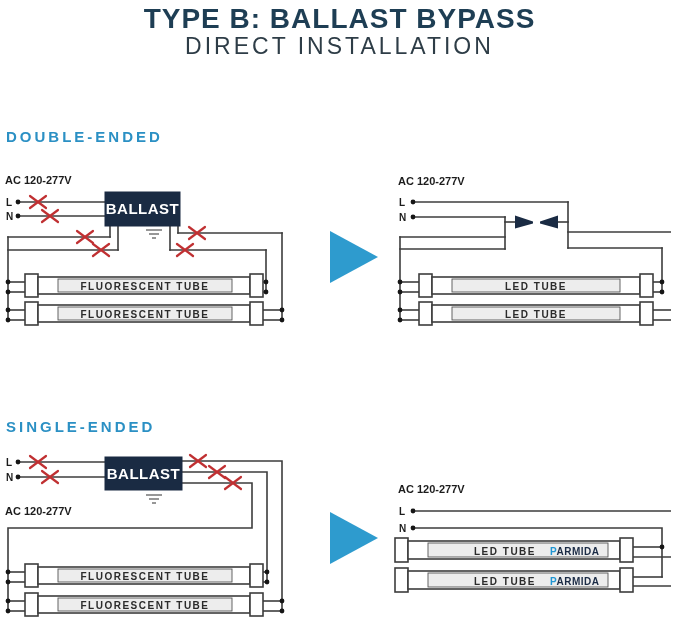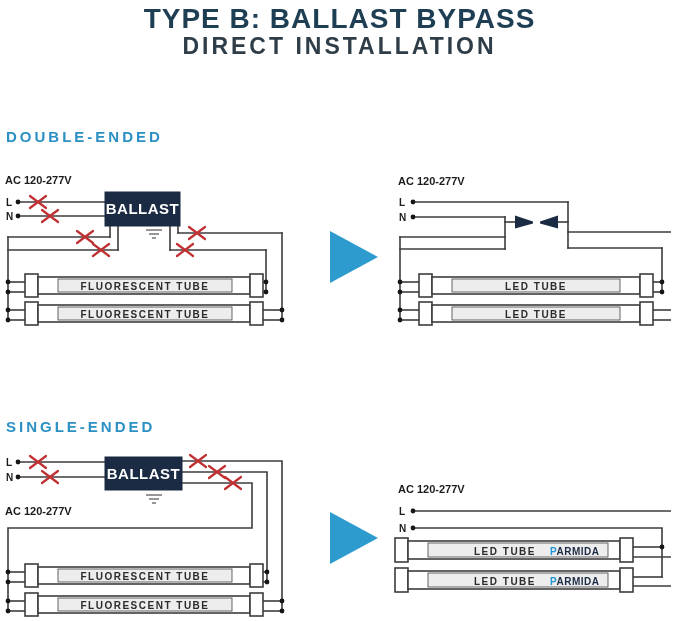--- a/index.html
+++ b/index.html
@@ -1,21 +1,21 @@
 <!DOCTYPE html>
 <html><head>
 <meta charset="utf-8">
 <style>
   html,body{margin:0;padding:0;background:#ffffff;}
   .page{position:relative;width:671px;height:621px;background:#ffffff;overflow:hidden;
         font-family:"Liberation Sans", sans-serif;}
   .title{position:absolute;top:3px;left:0;width:679px;text-align:center;
          font-size:28px;font-weight:800;letter-spacing:1px;color:#1E3E54;}
   .subtitle{position:absolute;top:33px;left:0;width:679px;text-align:center;
-            font-size:23px;font-weight:700;letter-spacing:3px;color:#2E3D47;}
+            font-size:23px;font-weight:400;letter-spacing:3px;color:#2E3D47;}
   .section-header{position:absolute;font-size:15px;font-weight:800;letter-spacing:3px;color:#2B90C4;}
   .hdr-double{top:128px;left:6px;}
   .hdr-single{top:418px;left:6px;}
   svg{position:absolute;top:0;left:0;}
   svg text{font-family:"Liberation Sans", sans-serif;}
   .wire{stroke:#3D3D3D;stroke-width:1.6;fill:none;stroke-linecap:square;}
   .thin{stroke:#6b6b6b;stroke-width:1.4;}
   .lbl{font-size:11px;font-weight:700;fill:#1c1c1c;}
   .ln{font-size:10px;font-weight:700;fill:#1c1c1c;}
   .ballast-box{fill:#1A2B43;stroke:#1A2B43;}

